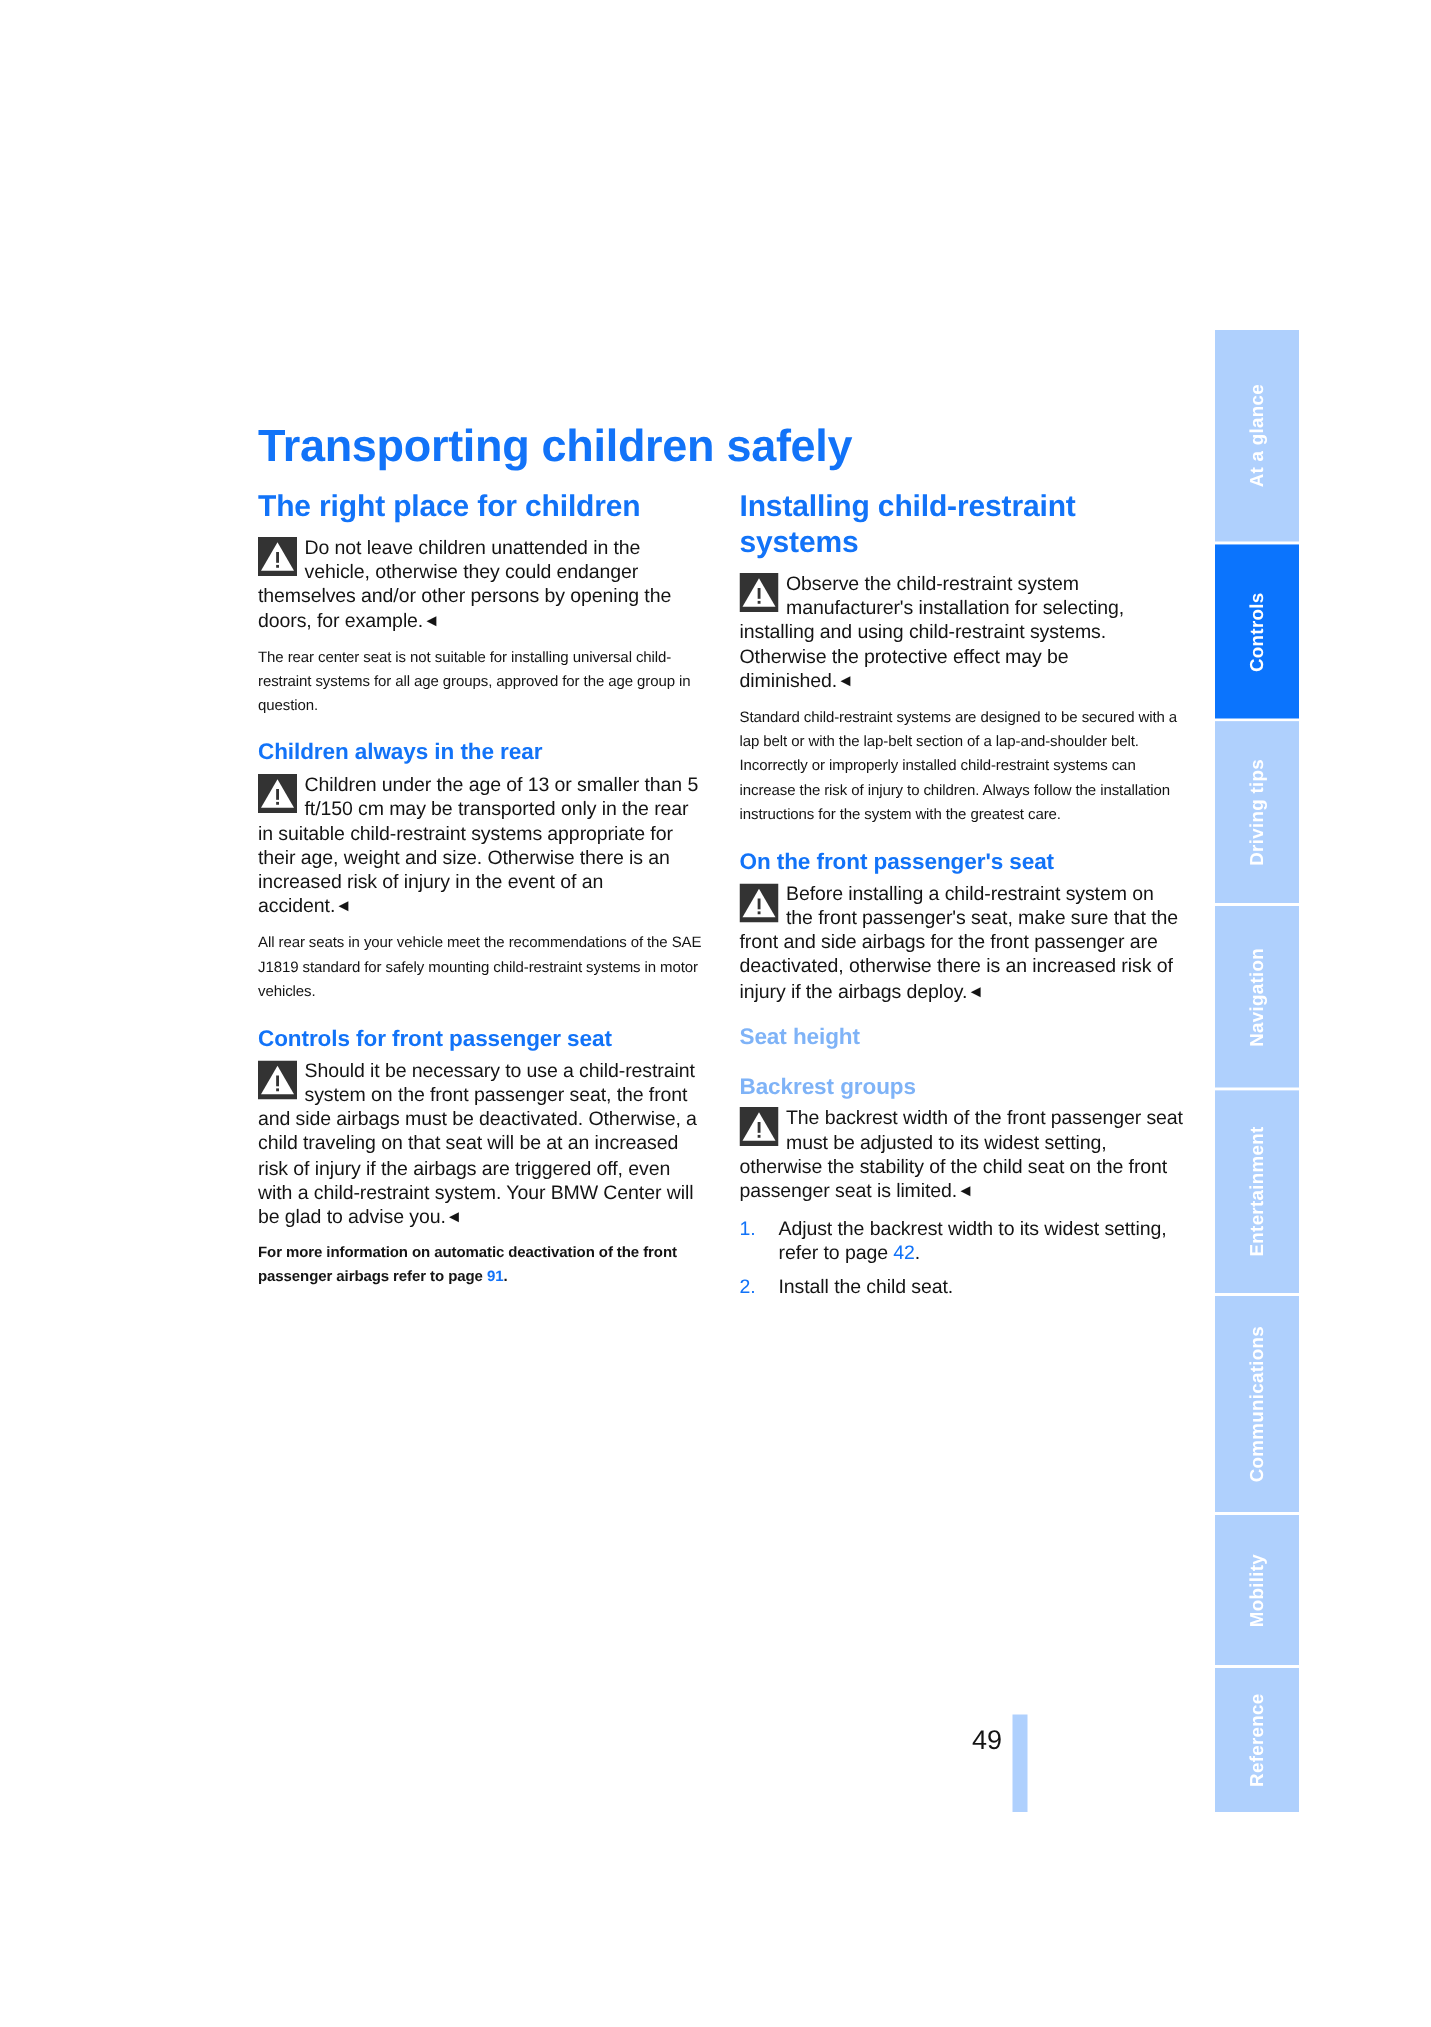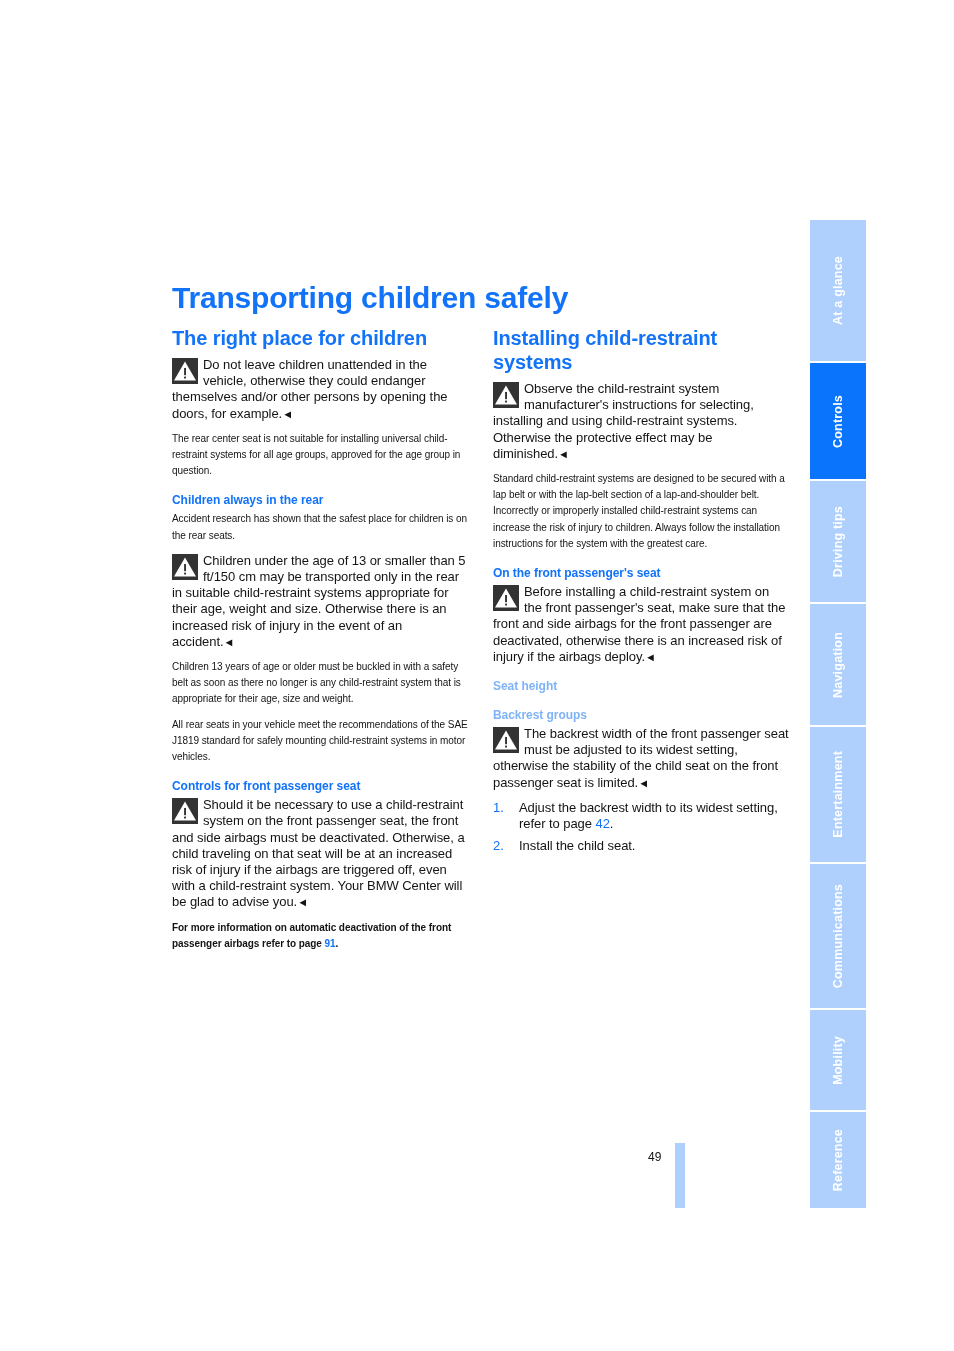--- a/index.html
+++ b/index.html
@@ -55,21 +55,21 @@
   
   .h2 {
     font-size: 20px;
     font-weight: bold;
     color: #1273f8;
     line-height: 1.2;
     margin: 0 0 7px 0;
     letter-spacing: -0.1px;
   }
   .h3 {
-    font-size: 12px;
+    font-size: 15px;
     font-weight: bold;
     color: #1273f8;
     margin: 14px 0 3px 0;
     line-height: 1.25;
     letter-spacing: -0.05px;
   }
   .h3.light {
     color: #7fb3f7;
   }
 
@@ -131,21 +131,21 @@
     left: 0;
     top: 0;
     color: #1273f8;
   }
 
   
   .folio {
     position: absolute;
     left: 648px;
     top: 1110px;
-    font-size: 12px;
+    font-size: 18px;
     color: #141414;
   }
   .folio-bar {
     position: absolute;
     left: 675px;
     top: 1103px;
     width: 10px;
     height: 65px;
     background: #afd0fd;
   }
@@ -208,35 +208,33 @@
             <rect x="12.1" y="18.6" width="1.9" height="1.9" fill="#333333"></rect>
           </svg>
         </span>
         <span>Do not leave children unattended in the vehicle, otherwise they could endanger themselves and/or other persons by opening the doors, for example.</span><span class="endmark">◄</span>
       </div>
 
       <p class="body">The rear center seat is not suitable for installing universal child-restraint systems for all age groups, approved for the age group in question.</p>
 
       <div class="h3">Children always in the rear</div>
 
-      <p class="body">Accident research has shown that the safest place for children is on the rear seats.</p>
 
       <div class="warn">
         <span class="tri">
           <svg width="26" height="26" viewBox="0 0 26 26">
             <rect x="0" y="0" width="26" height="26" fill="#333333"></rect>
             <polygon points="13,3.5 24,22.5 2,22.5" fill="#ffffff"></polygon>
             <rect x="12.1" y="10" width="1.9" height="7.2" fill="#333333"></rect>
             <rect x="12.1" y="18.6" width="1.9" height="1.9" fill="#333333"></rect>
           </svg>
         </span>
         <span>Children under the age of 13 or smaller than 5 ft/150 cm may be transported only in the rear in suitable child-restraint systems appropriate for their age, weight and size. Otherwise there is an increased risk of injury in the event of an accident.</span><span class="endmark">◄</span>
       </div>
 
-      <p class="body">Children 13 years of age or older must be buckled in with a safety belt as soon as there no longer is any child-restraint system that is appropriate for their age, size and weight.</p>
 
       <p class="body">All rear seats in your vehicle meet the recommendations of the SAE J1819 standard for safely mounting child-restraint systems in motor vehicles.</p>
 
       <div class="h3">Controls for front passenger seat</div>
 
       <div class="warn">
         <span class="tri">
           <svg width="26" height="26" viewBox="0 0 26 26">
             <rect x="0" y="0" width="26" height="26" fill="#333333"></rect>
             <polygon points="13,3.5 24,22.5 2,22.5" fill="#ffffff"></polygon>
@@ -257,21 +255,21 @@
 
       <div class="warn">
         <span class="tri">
           <svg width="26" height="26" viewBox="0 0 26 26">
             <rect x="0" y="0" width="26" height="26" fill="#333333"></rect>
             <polygon points="13,3.5 24,22.5 2,22.5" fill="#ffffff"></polygon>
             <rect x="12.1" y="10" width="1.9" height="7.2" fill="#333333"></rect>
             <rect x="12.1" y="18.6" width="1.9" height="1.9" fill="#333333"></rect>
           </svg>
         </span>
-        <span>Observe the child-restraint system manufacturer's instructions for selecting, installing and using child-restraint systems. Otherwise the protective effect may be diminished.</span><span class="endmark">◄</span>
+        <span>Observe the child-restraint system manufacturer's installation for selecting, installing and using child-restraint systems. Otherwise the protective effect may be diminished.</span><span class="endmark">◄</span>
       </div>
 
       <p class="body">Standard child-restraint systems are designed to be secured with a lap belt or with the lap-belt section of a lap-and-shoulder belt. Incorrectly or improperly installed child-restraint systems can increase the risk of injury to children. Always follow the installation instructions for the system with the greatest care.</p>
 
       <div class="h3">On the front passenger's seat</div>
 
       <div class="warn">
         <span class="tri">
           <svg width="26" height="26" viewBox="0 0 26 26">
             <rect x="0" y="0" width="26" height="26" fill="#333333"></rect>

